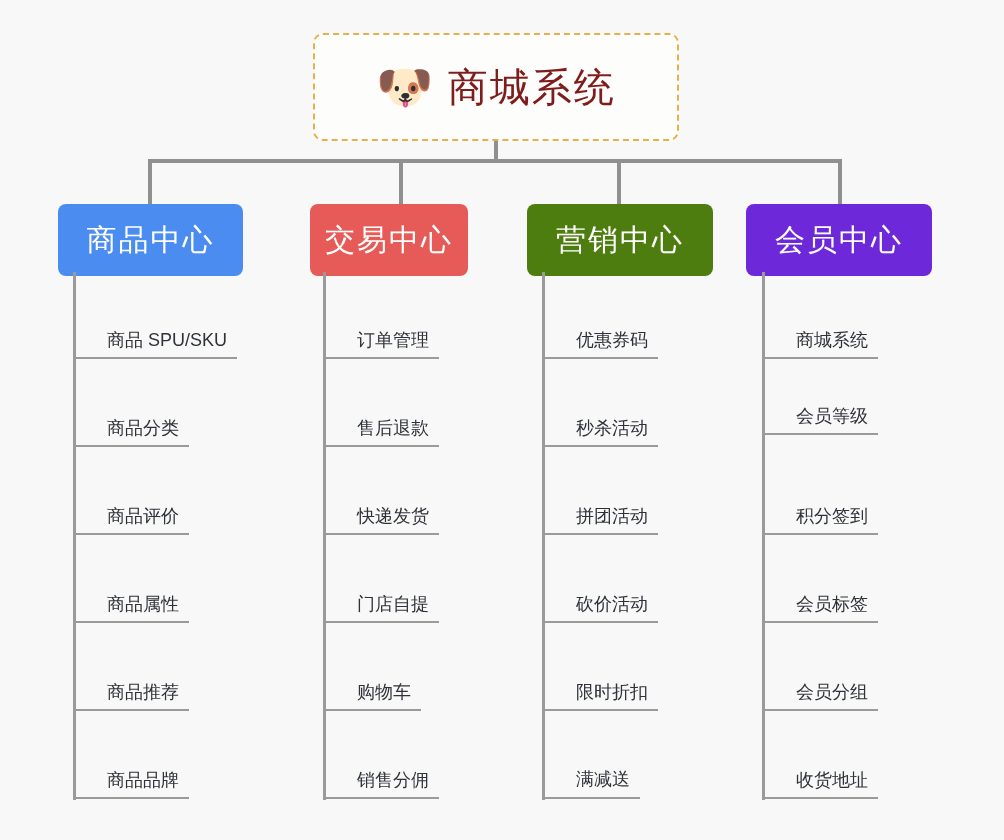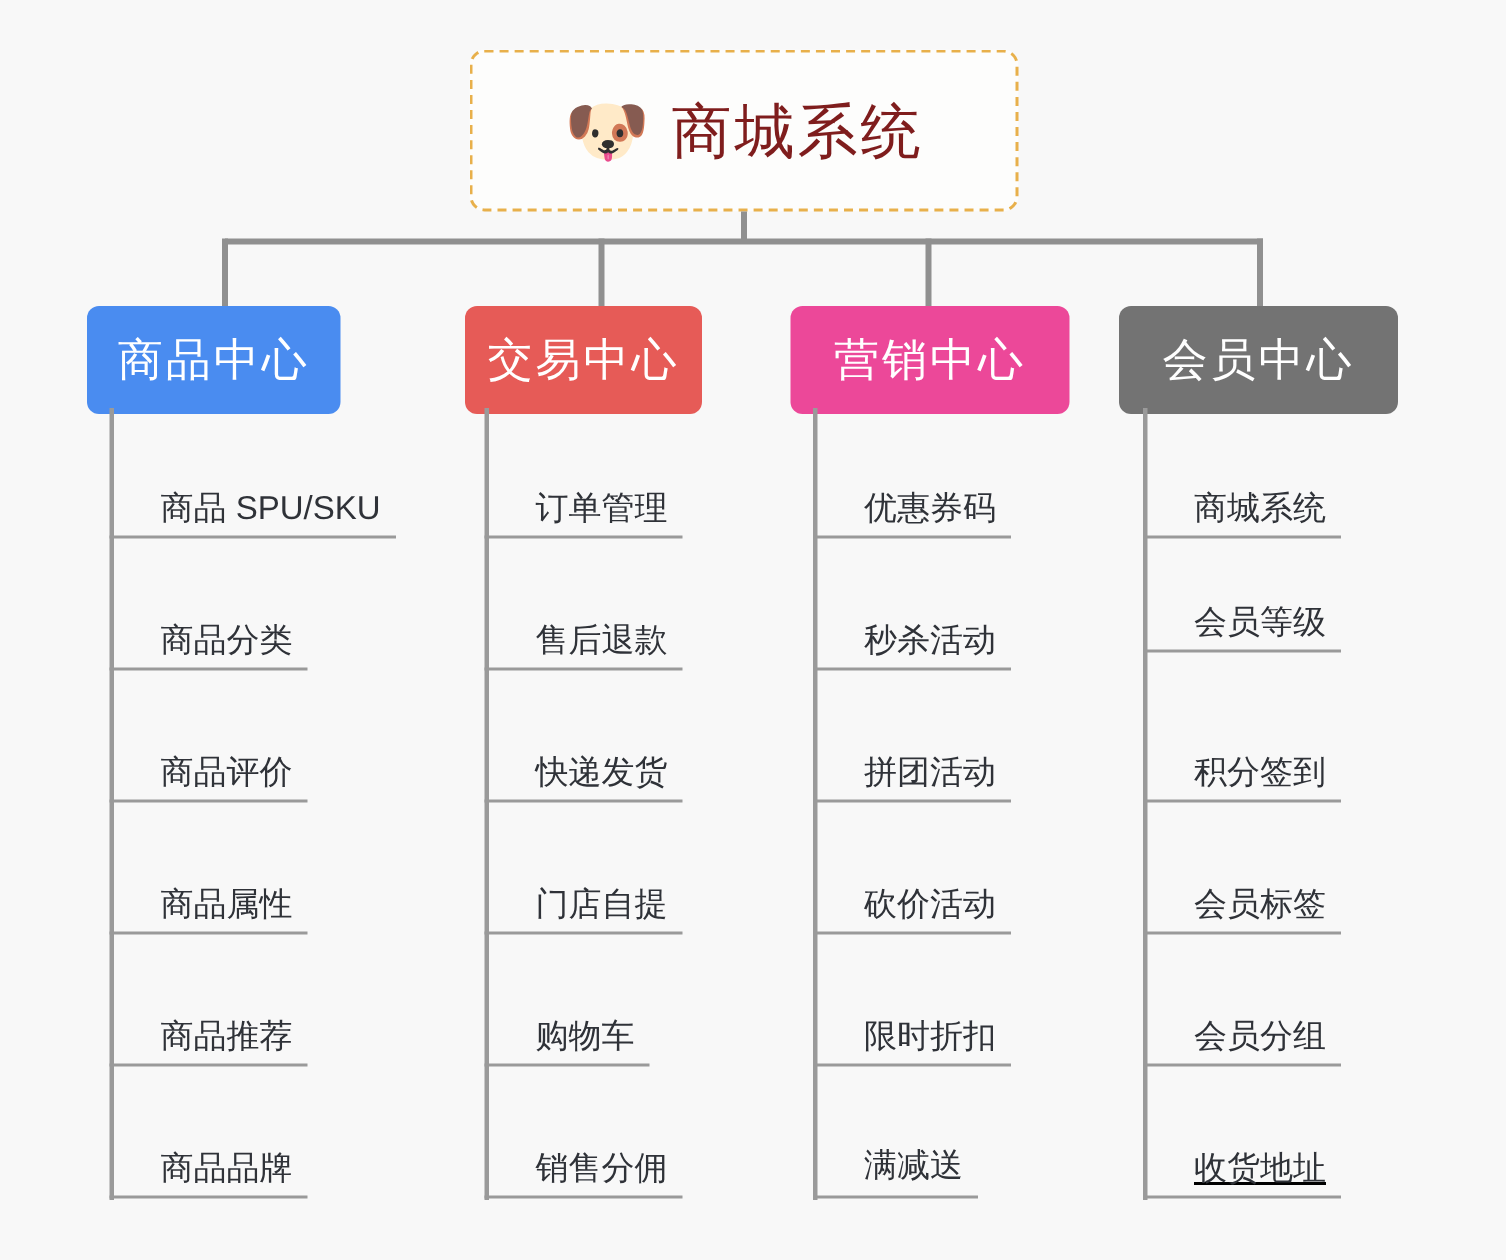--- a/index.html
+++ b/index.html
@@ -82,21 +82,21 @@
     position: absolute;
     left: 0;
     height: 87px;
     display: flex;
     align-items: flex-end;
   }
   .leaf-inner {
     display: inline-block;
     border-bottom: 2px solid #9a9a9a;
     padding: 0 10px 6px 34px;
-    font-size: 22px;
+    font-size: 18px;
     color: #2f3238;
     white-space: nowrap;
     line-height: 1.1;
   }
 </style>
 </head>
 <body>
 
 <div id="canvas" style="background: rgb(248, 248, 248);">
 
@@ -105,30 +105,30 @@
     <span class="root-title" style="color: #7f1d1d;">商城系统</span>
   </div>
 
   <div class="conn conn-v" style="left: 494px; top: 141px; height: 21px; background: rgb(144, 144, 144);"></div>
   <div class="conn conn-h" style="left: 150px; top: 159px; width: 692px; background: rgb(144, 144, 144);"></div>
   <div class="conn conn-v" style="left: 148px; top: 159px; height: 45px; background: rgb(144, 144, 144);"></div>
   <div class="conn conn-v" style="left: 399px; top: 159px; height: 45px; background: rgb(144, 144, 144);"></div>
   <div class="conn conn-v" style="left: 617px; top: 159px; height: 45px; background: rgb(144, 144, 144);"></div>
   <div class="conn conn-v" style="left: 838px; top: 159px; height: 45px; background: rgb(144, 144, 144);"></div>
 
-  <div class="branch-header" style="left: 58px; top: 204px; width: 169px; background: rgb(74, 140, 240);">
+  <div class="branch-header" style="left: 58px; top: 204px; width: 185px; background: rgb(74, 140, 240);">
     <span>商品中心</span>
   </div>
   <div class="branch-header" style="left: 310px; top: 204px; width: 158px; background: rgb(230, 91, 87);">
     <span>交易中心</span>
   </div>
-  <div class="branch-header" style="left: 527px; top: 204px; width: 186px; background: #ec4899;">
+  <div class="branch-header" style="left: 527px; top: 204px; width: 186px; background: #4d7c0f;">
     <span>营销中心</span>
   </div>
-  <div class="branch-header" style="left: 746px; top: 204px; width: 186px; background: #737373;">
+  <div class="branch-header" style="left: 746px; top: 204px; width: 186px; background: #6d28d9;">
     <span>会员中心</span>
   </div>
 
   <div class="branch-col" style="left:73px;">
     <div class="spine" style="height:528px;"></div>
     <div class="leaf" style="top:0px;">
         <span class="leaf-inner">商品 SPU/SKU</span>
       </div>
     <div class="leaf" style="top:88px;">
         <span class="leaf-inner">商品分类</span>
@@ -201,18 +201,18 @@
       </div>
     <div class="leaf" style="top:176px;">
         <span class="leaf-inner">积分签到</span>
       </div>
     <div class="leaf" style="top:264px;">
         <span class="leaf-inner">会员标签</span>
       </div>
     <div class="leaf" style="top:352px;">
         <span class="leaf-inner">会员分组</span>
       </div>
-    <div class="leaf" style="top:440px;text-decoration:underline;">
+    <div class="leaf" style="top:440px;">
         <span class="leaf-inner">收货地址</span>
       </div>
   </div>
 
 </div>
 
 </body></html>

